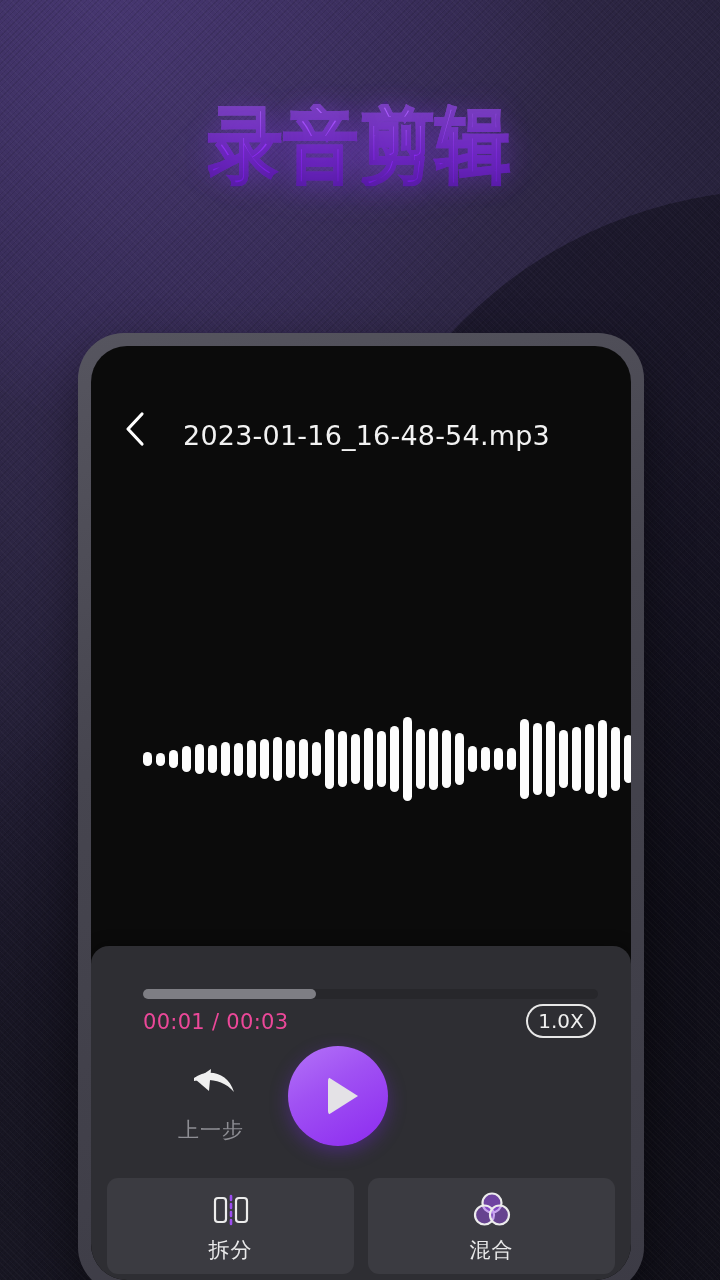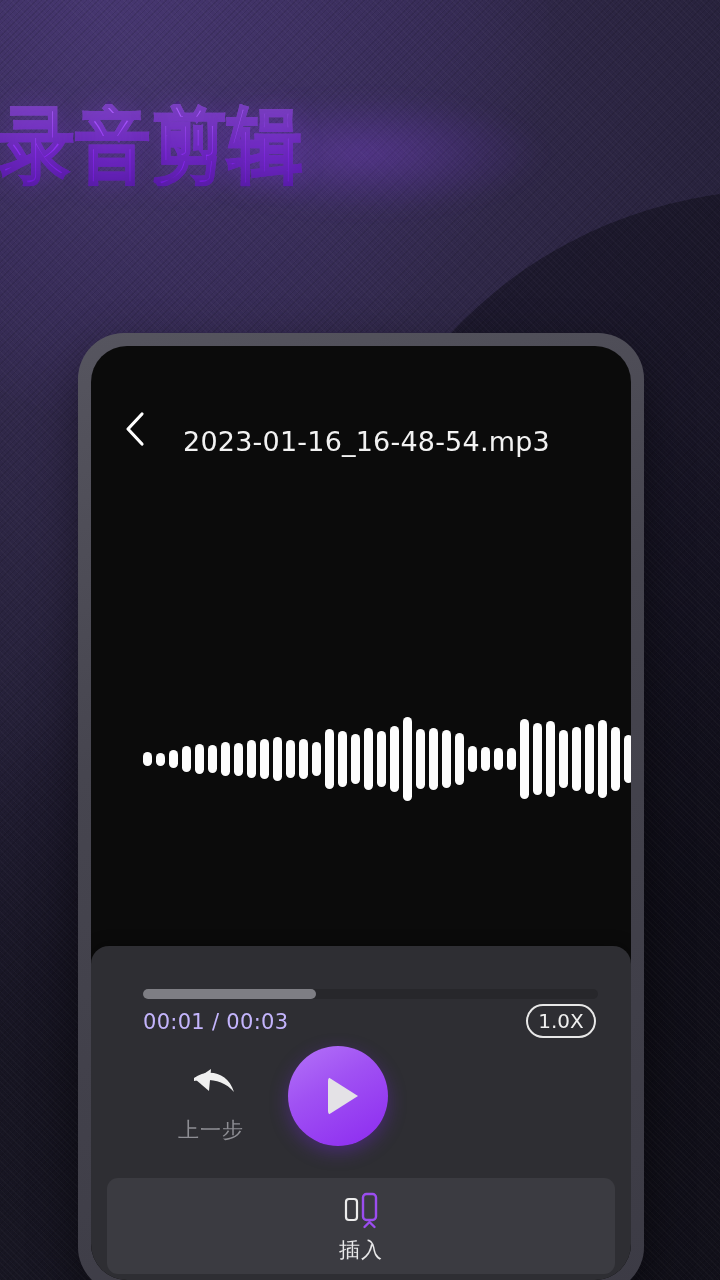--- a/index.html
+++ b/index.html
@@ -60,21 +60,21 @@
     border-radius: 50%;
     background: radial-gradient(circle at 50% 50%, rgba(10,9,15,0.38) 0%, rgba(10,9,15,0.0) 68%);
   }
 
   
   .title-wrap {
     position: absolute;
     left: 0;
     top: 108px;
     width: 720px;
-    text-align: left;
+    text-align: center;
     z-index: 4;
   }
   .title-glow {
     position: absolute;
     left: 175px;
     top: -14px;
     width: 370px;
     height: 120px;
     border-radius: 50%;
     background: radial-gradient(ellipse at center, rgba(140,70,240,0.30) 0%, rgba(120,60,220,0.12) 45%, rgba(120,60,220,0) 72%);
@@ -135,21 +135,21 @@
     top: 6px;
     width: 44px;
     height: 44px;
     display: flex;
     align-items: center;
     justify-content: center;
   }
   .file-title {
     position: absolute;
     left: 0;
-    top: 13px;
+    top: 7px;
     width: 551px;
     text-align: center;
     color: #f2f2f2;
     font-size: 27px;
     line-height: 56px;
     font-family: "DejaVu Sans", "Liberation Sans", sans-serif;
     letter-spacing: 0.2px;
     white-space: nowrap;
   }
 
@@ -212,21 +212,21 @@
     left: 0;
     top: 0;
     height: 10px;
     border-radius: 5px;
     background: #7e7e84;
   }
   .time-label {
     position: absolute;
     left: 52px;
     top: 64px;
-    color: #c4b5fd;
+    color: #ec4899;
     font-size: 21px;
     font-family: "DejaVu Sans", "Liberation Sans", sans-serif;
     letter-spacing: 0.3px;
   }
   .speed-pill {
     position: absolute;
     right: 35px;
     top: 58px;
     min-width: 70px;
     height: 34px;
@@ -424,30 +424,40 @@
 
 
           <div class="play-btn">
             <div class="play-tri"></div>
           </div>
         </div>
 
         <div class="toolbar">
 
 
+
           <div class="tool-btn">
             <div class="tool-icon">
               <svg width="42" height="40" viewBox="0 0 42 40">
-                <rect x="6" y="9" width="11" height="21" rx="3" fill="none" stroke="#ececec" stroke-width="2.2"></rect>
-                <rect x="23" y="4" width="13" height="26" rx="3.5" fill="none" stroke="#9b4df0" stroke-width="2.4"></rect>
-                <polyline points="24.5,37 29.5,32 34.5,37" fill="none" stroke="#9b4df0" stroke-width="2.4" stroke-linecap="round" stroke-linejoin="round"></polyline>
+                <rect x="5" y="8" width="11" height="24" rx="3" fill="none" stroke="#ececec" stroke-width="2.2"></rect>
+                <rect x="26" y="8" width="11" height="24" rx="3" fill="none" stroke="#ececec" stroke-width="2.2"></rect>
+                <line x1="21" y1="6" x2="21" y2="34" stroke="#9b4df0" stroke-width="2.6" stroke-linecap="round" stroke-dasharray="4 4"></line>
               </svg>
             </div>
-            <div class="tool-label">插入</div>
+            <div class="tool-label">拆分</div>
           </div>
 
-
+          <div class="tool-btn">
+            <div class="tool-icon">
+              <svg width="42" height="40" viewBox="0 0 42 40">
+                <circle cx="21" cy="13" r="9.5" fill="rgba(155,77,240,0.55)" stroke="#ececec" stroke-width="2.2"></circle>
+                <circle cx="13.5" cy="25" r="9.5" fill="rgba(155,77,240,0.45)" stroke="#ececec" stroke-width="2.2"></circle>
+                <circle cx="28.5" cy="25" r="9.5" fill="rgba(155,77,240,0.45)" stroke="#ececec" stroke-width="2.2"></circle>
+              </svg>
+            </div>
+            <div class="tool-label">混合</div>
+          </div>
 
         </div>
       </div>
     </div>
   </div>
 </div>
 
 </body></html>

